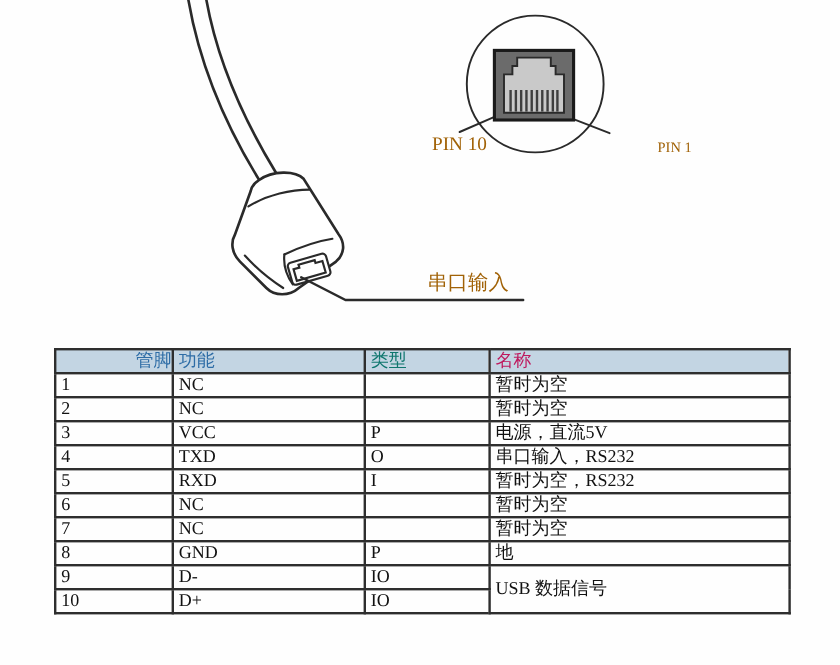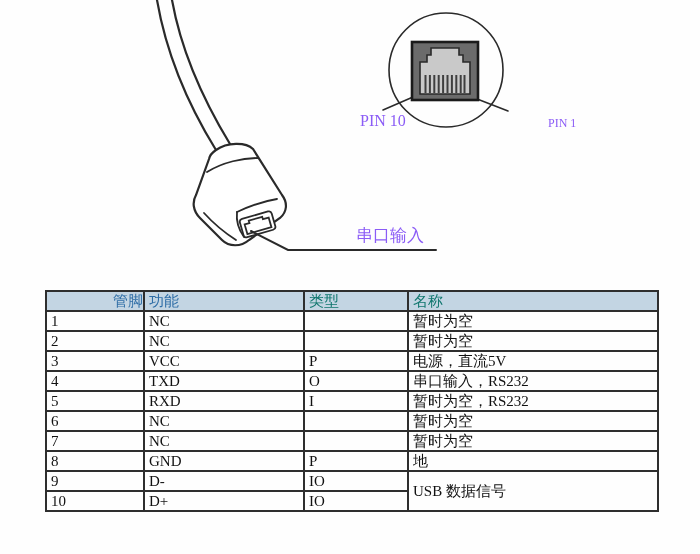--- a/index.html
+++ b/index.html
@@ -1,21 +1,21 @@
 <!DOCTYPE html>
 <html><head>
 <meta charset="utf-8">
 <style>
   html,body{margin:0;padding:0;background:#ffffff;}
   .stage{
     position:relative;width:700px;height:554px;background:#fefefe;
     font-family:"Liberation Serif","DejaVu Serif",serif;overflow:hidden;
   }
   .stage svg{position:absolute;left:0;top:0;}
-  .lbl{position:absolute;color:#8b5cf6;white-space:nowrap;}
+  .lbl{position:absolute;color:#a16207;white-space:nowrap;}
   .lbl-pin10{left:360px;top:112px;font-size:16px;}
   .lbl-pin1{left:548px;top:116px;font-size:12px;}
   .lbl-slot{left:356px;top:224px;font-size:17px;}
   table.pinout{
     position:absolute;left:45px;top:290px;width:612px;
     border-collapse:collapse;table-layout:fixed;
     font-size:15px;color:#111;
   }
   table.pinout th,table.pinout td{
     border:2px solid #2e2e2e;height:18px;line-height:18px;
@@ -86,21 +86,21 @@
       <col style="width:98px">
         <col style="width:160px">
       <col style="width:104px">
         <col style="width:250px">
     </colgroup>
     <thead>
       <tr>
         <th style="background: rgb(195, 213, 227); color: rgb(46, 109, 166); text-align: right;">管脚</th>
         <th style="background: rgb(195, 213, 227); color: rgb(46, 109, 166);">功能</th>
         <th style="background: rgb(195, 213, 227); color: #0f766e;">类型</th>
-        <th style="background: rgb(195, 213, 227); color: #0f766e; margin-top: 20px;">名称</th>
+        <th style="background: rgb(195, 213, 227); color: #be185d; margin-top: 20px;">名称</th>
       </tr>
     </thead>
     <tbody>
       <tr>
         <td>1</td>
         <td>NC</td>
         <td></td>
         <td>暂时为空</td>
       </tr>
       <tr>

